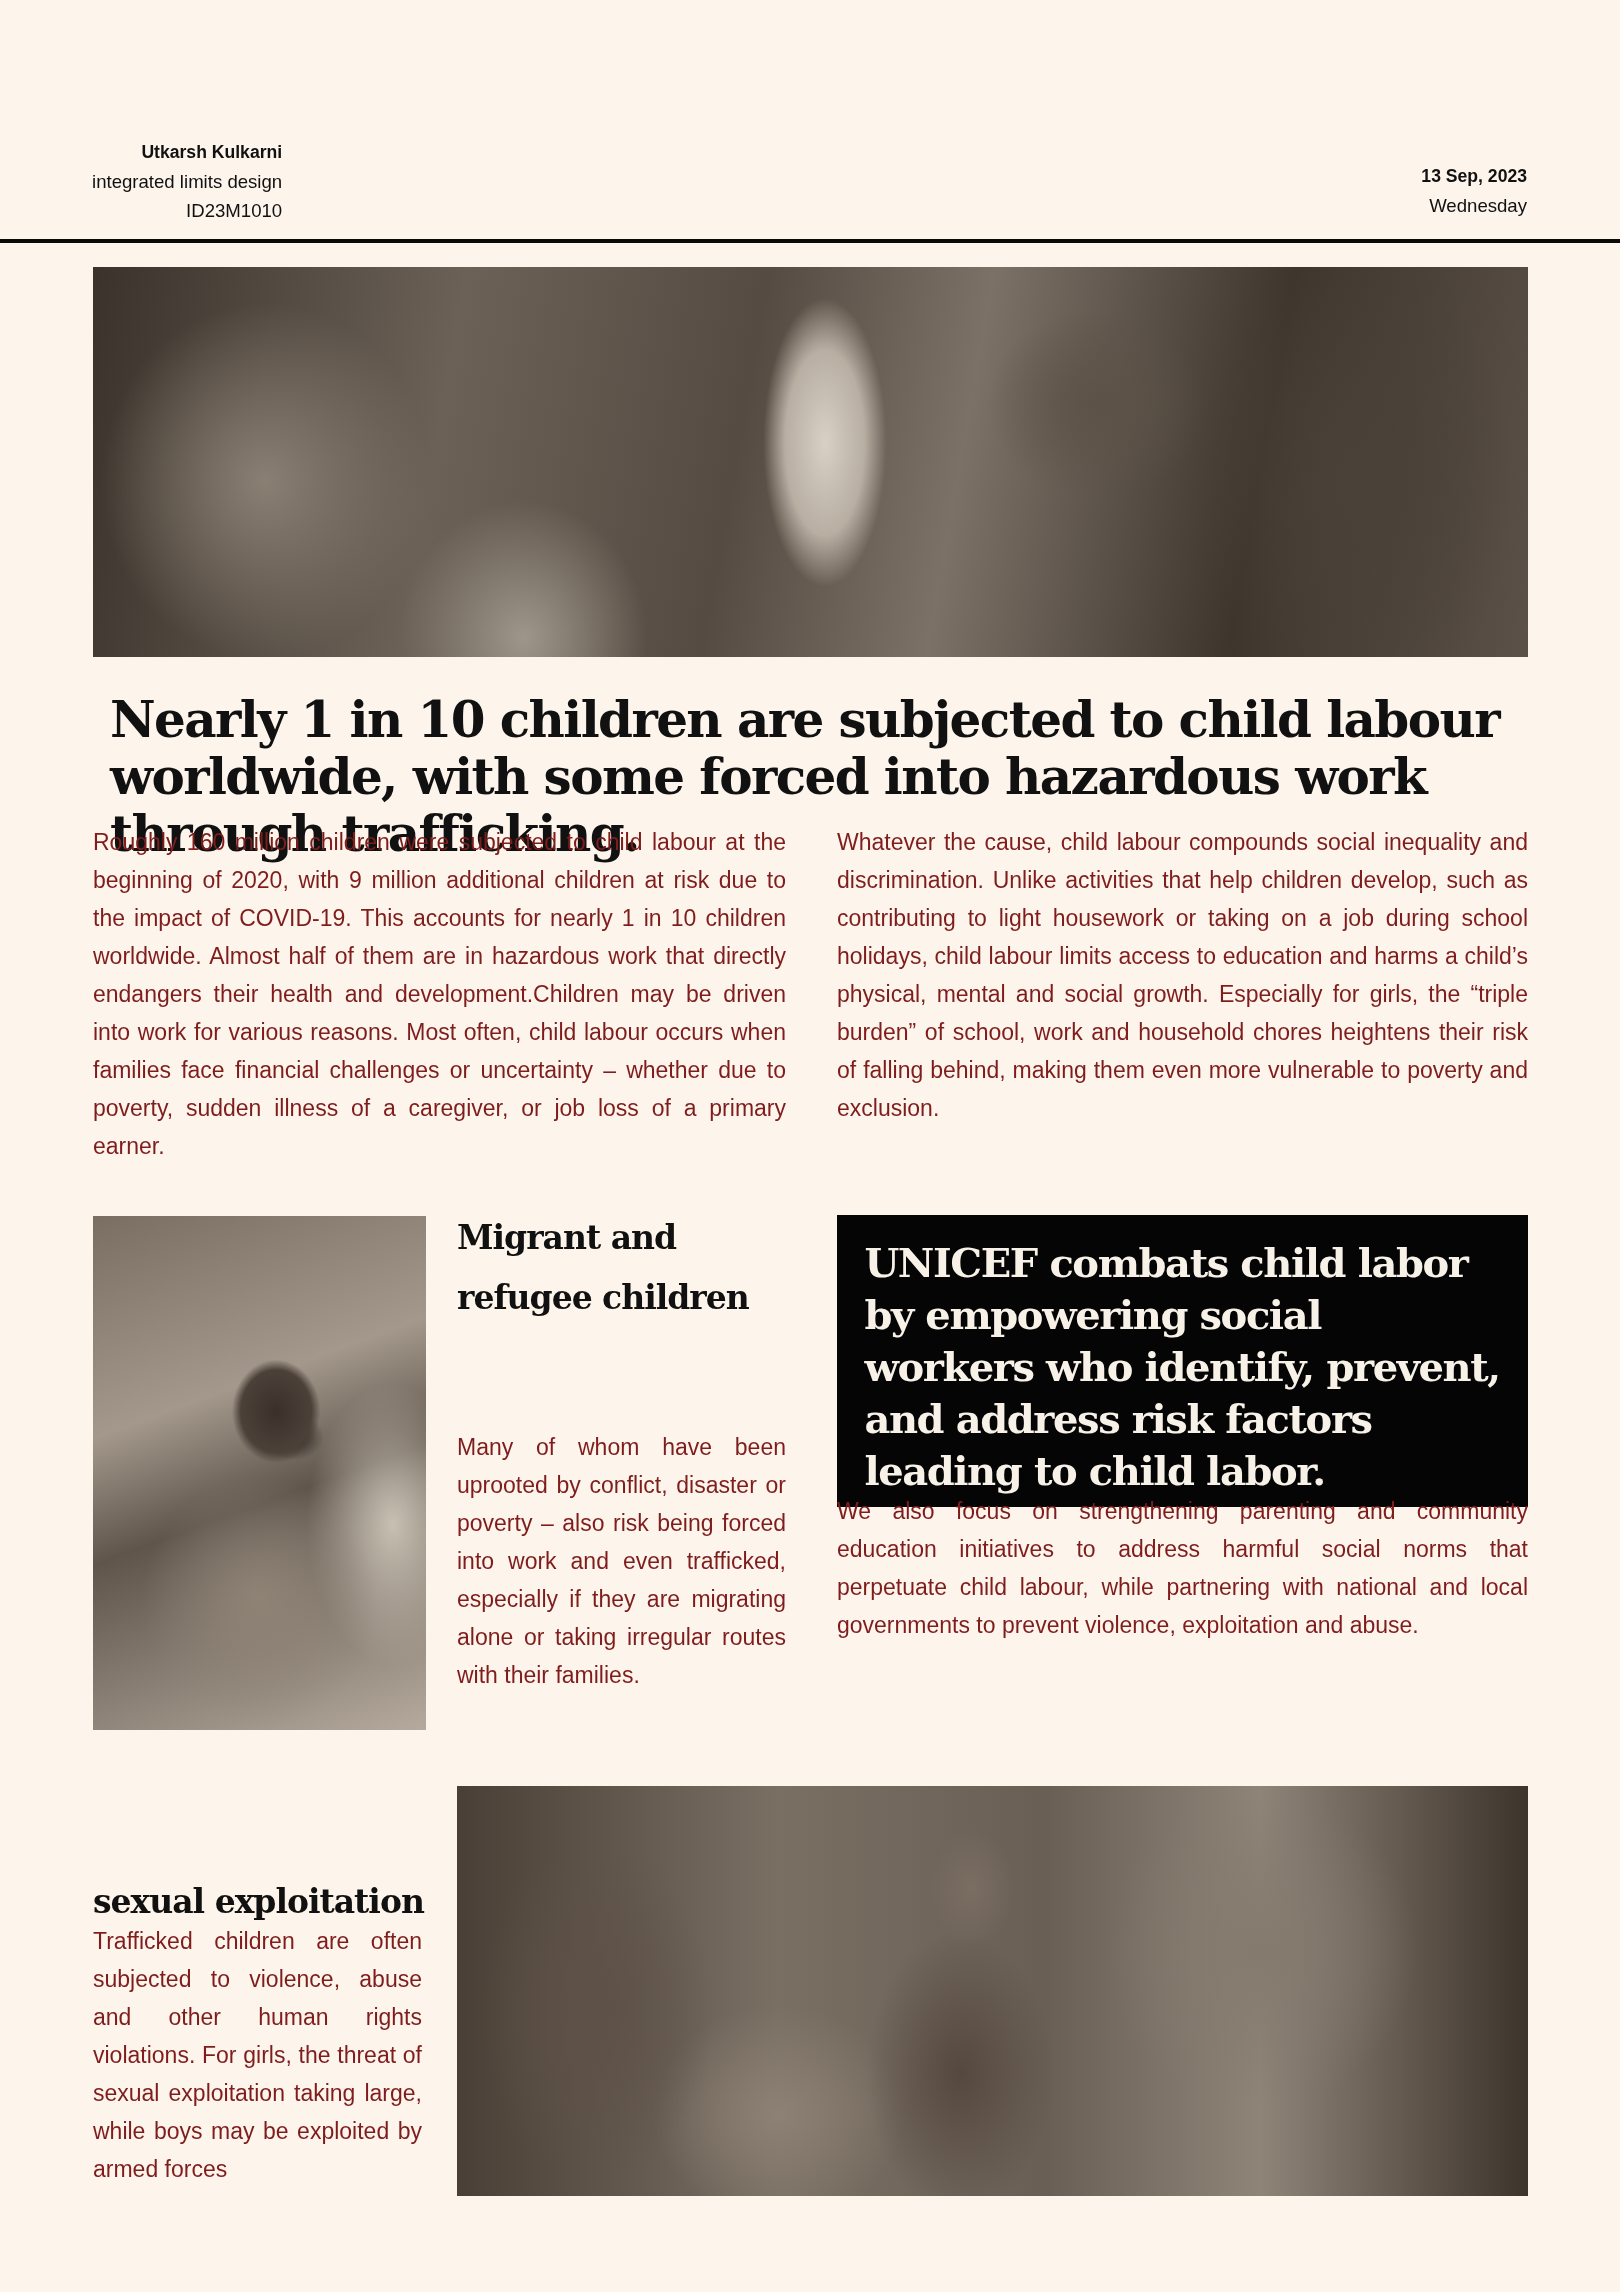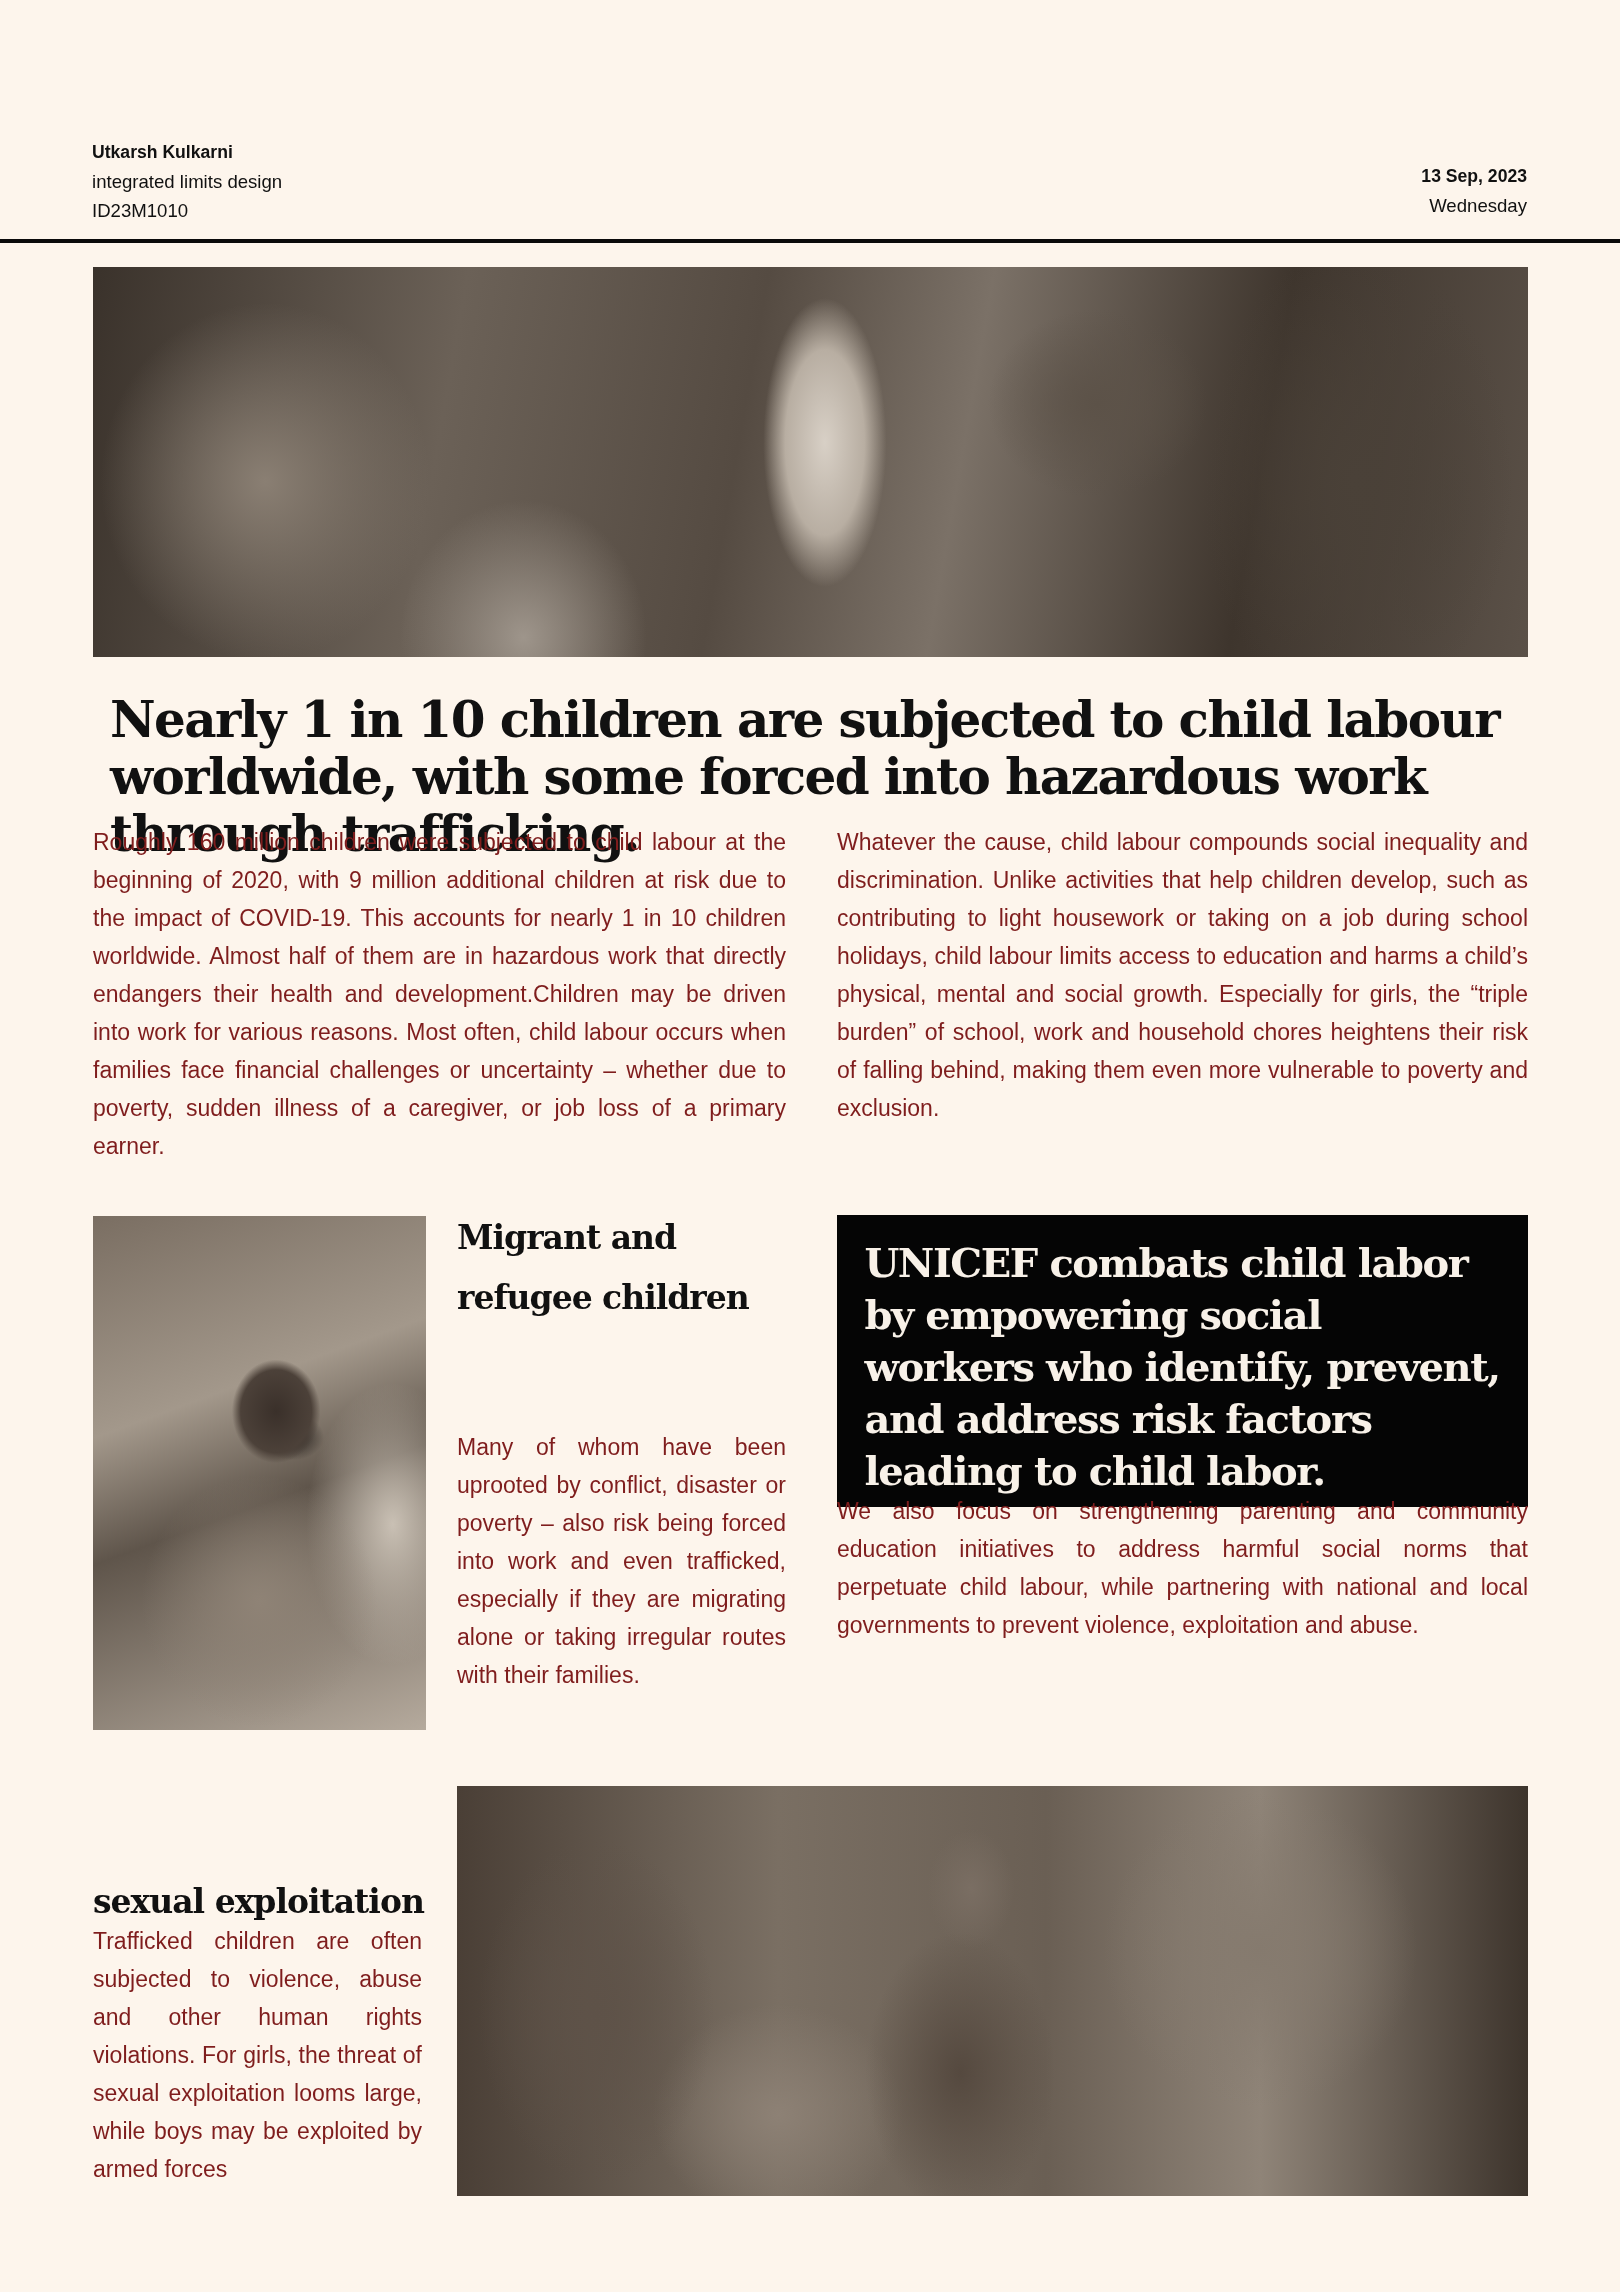--- a/index.html
+++ b/index.html
@@ -7,21 +7,21 @@
     width: 1620px; height: 2293px;
     background: #fdf5ec;
     position: relative;
     overflow: hidden;
     color: #111;
     font-family: "Liberation Sans", sans-serif;
   }
   .abs { position: absolute; }
 
   
-  .hdr-left { left: 92px; top: 138px; font-size: 18.6px; line-height: 29px; }
+  .hdr-left { left: 92px; top: 138px; font-size: 18.6px; line-height: 29px; text-align: right; }
   .hdr-left .name { font-weight: bold; font-size: 17.6px; }
   .hdr-right { right: 93px; top: 162px; text-align: right; font-size: 18.6px; line-height: 29px; }
   .hdr-right .date { font-weight: bold; font-size: 17.6px; }
   .rule { left: 0; top: 239px; width: 1620px; height: 3.9px; background: #0a0a0a; }
 
   
   .photo { overflow: hidden; }
   .photo-hero {
     left: 93px; top: 267px; width: 1435px; height: 390px;
     background:
@@ -119,15 +119,15 @@
 <div class="abs photo photo-boy" title="masked-boy-photo"></div>
 <h2 class="abs sec-title migrant-title">Migrant and refugee children</h2>
 <p class="abs body migrant-body">Many of whom have been uprooted by conflict, disaster or poverty – also risk being forced into work and even trafficked, especially if they are migrating alone or taking irregular routes with their families.</p>
 
 <div class="abs callout">
   <p>UNICEF combats child labor by empowering social workers who identify, prevent, and address risk factors leading to child labor.</p>
 </div>
 <p class="abs body unicef-body">We also focus on strengthening parenting and community education initiatives to address harmful social norms that perpetuate child labour, while partnering with national and local governments to prevent violence, exploitation and abuse.</p>
 
 <h2 class="abs sec-title sexual-title">sexual exploitation</h2>
-<p class="abs body sexual-body">Trafficked children are often subjected to violence, abuse and other human rights violations. For girls, the threat of sexual exploitation looms large, while boys may be exploited by armed forces</p>
+<p class="abs body sexual-body">Trafficked children are often subjected to violence, abuse and other human rights violations. For girls, the threat of sexual exploitation taking large, while boys may be exploited by armed forces</p>
 <div class="abs photo photo-workshop" title="boys-at-lathe-photo"></div>
 
 
 </body></html>

